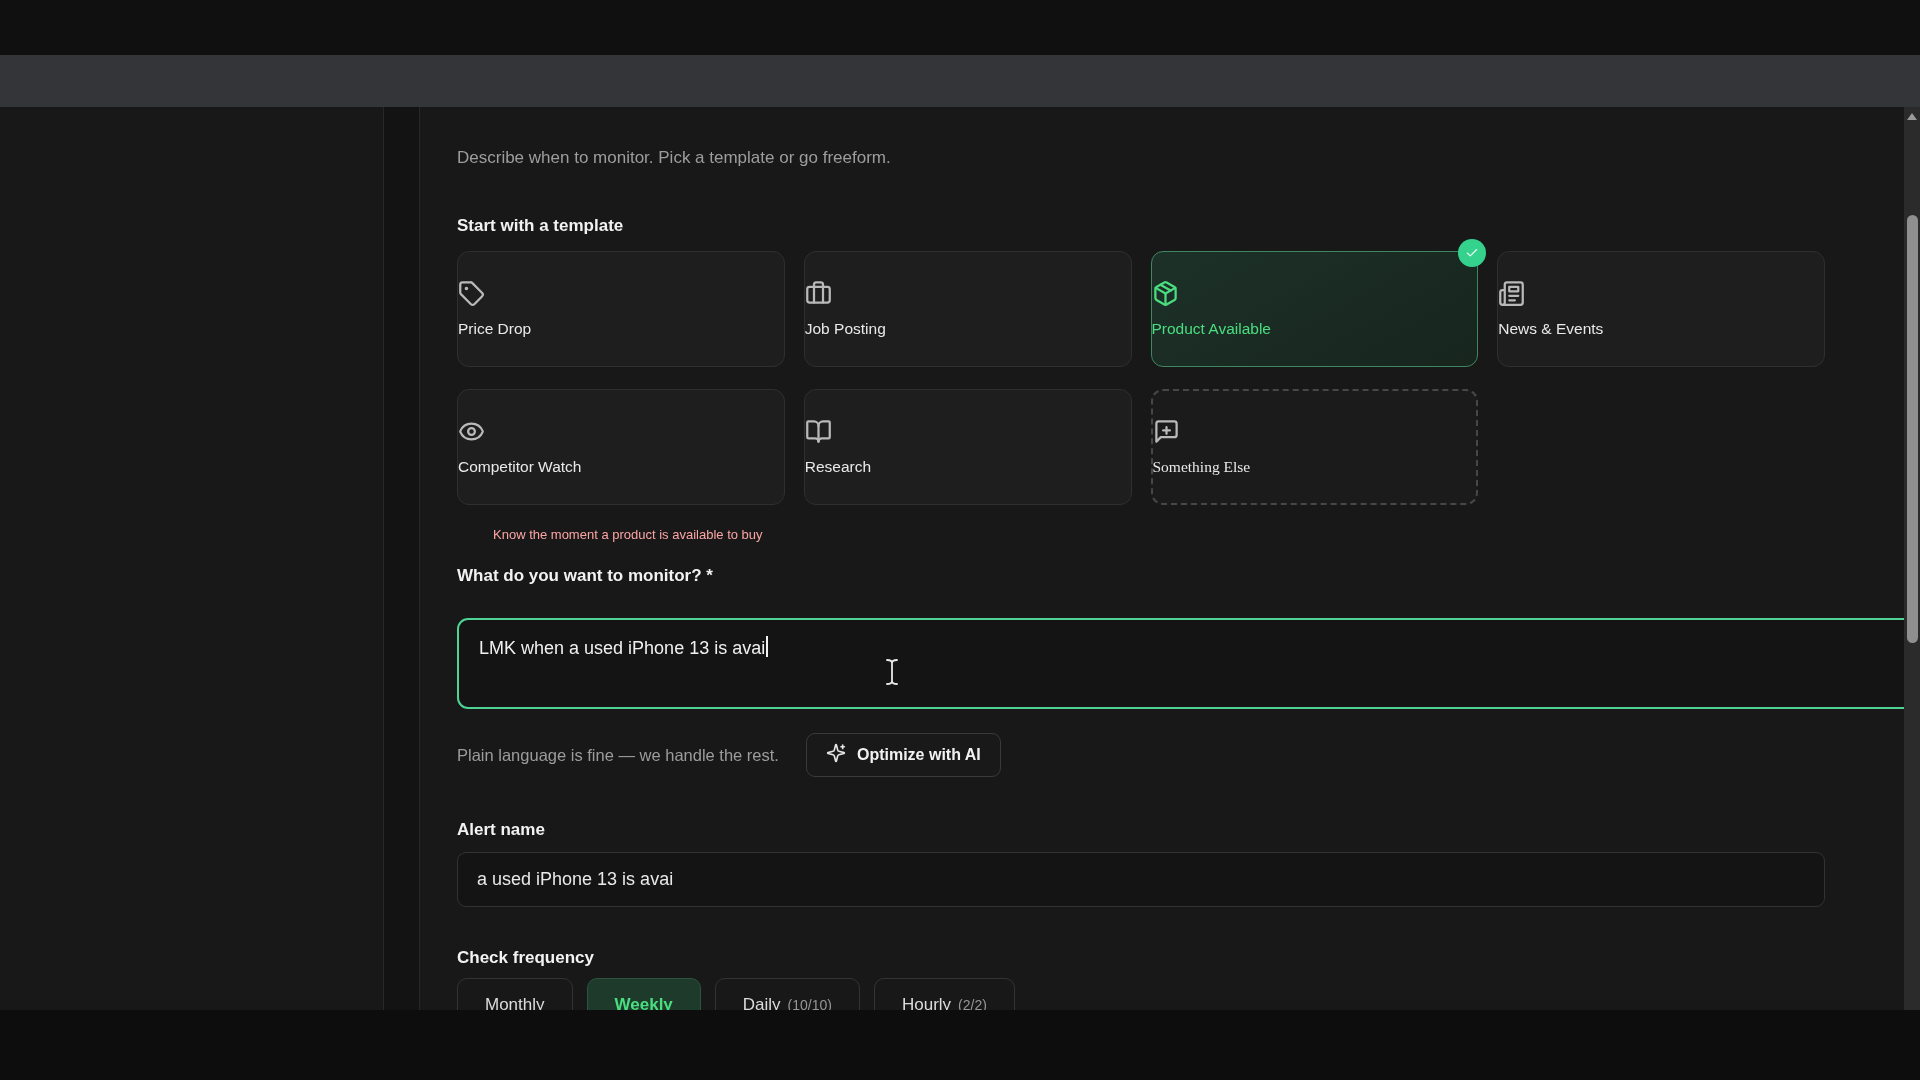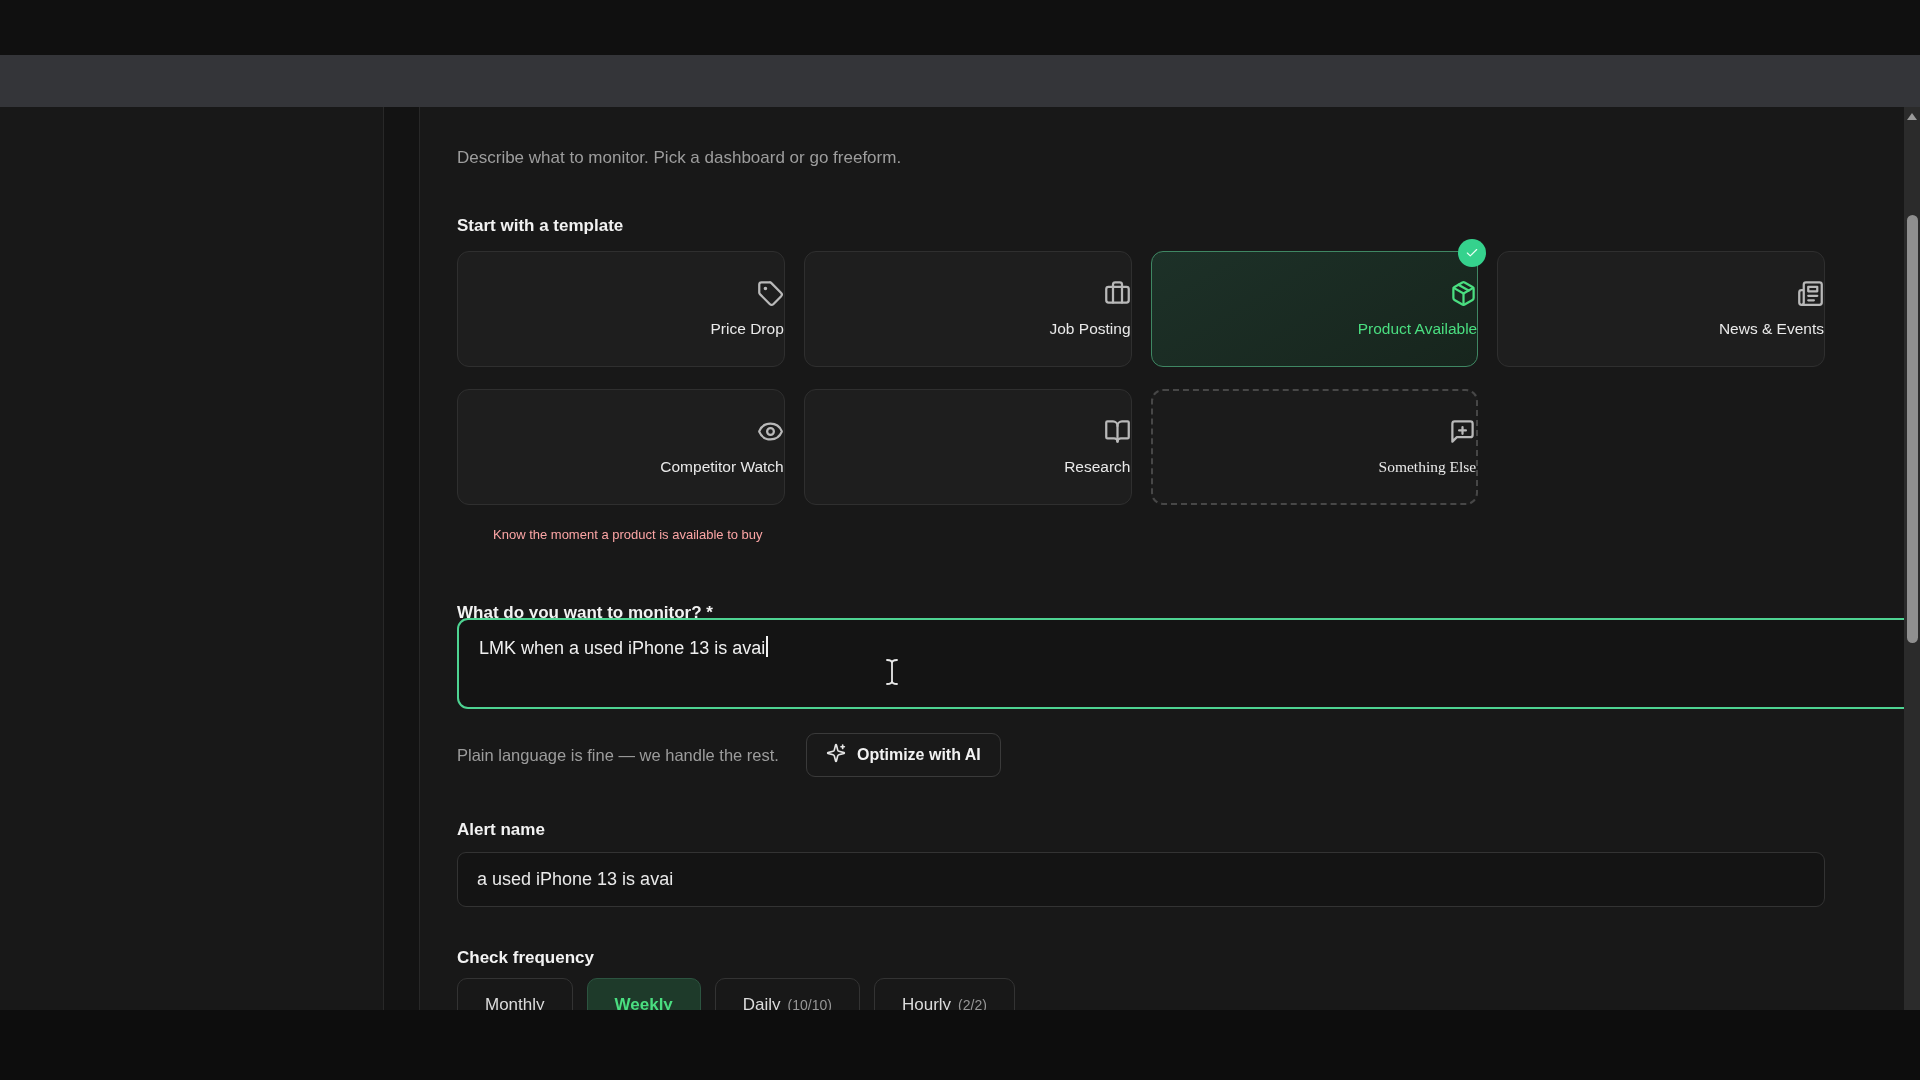--- a/index.html
+++ b/index.html
@@ -26,21 +26,21 @@
   .tb-sep { position:absolute; top:70px; width:2px; height:22px; background:#5a5b5e; border-radius:1px; }
   .avatar { position:absolute; left:1817px; top:65px; width:32px; height:32px; border-radius:50%; display:flex; align-items:center; justify-content:center; font-size:15px; font-weight:bold; color:#fff; }
 
   
   .content { position:absolute; left:0; top:107px; width:1920px; height:903px; background:#181818; overflow:hidden; }
   .side-strip { position:absolute; left:383px; top:0; width:37px; height:903px; background:#131313; border-left:1px solid #282828; border-right:1px solid #282828; }
   .intro { position:absolute; left:457px; top:41px; font-size:17px; color:#9d9d9d; }
   .section-heading { position:absolute; left:457px; font-size:17px; font-weight:bold; color:#f2f2f2; }
 
   .tpl-grid { position:absolute; left:457px; top:144px; width:1368px; display:grid; grid-template-columns:repeat(4,1fr); column-gap:19px; row-gap:22px; }
-  .tpl-card { height:116px; background:#1e1e1e; border:1px solid #2f2f2f; border-radius:12px; display:flex; flex-direction:column; align-items:flex-end; justify-content:center; gap:13px; position:relative; cursor:pointer; }
+  .tpl-card { height:116px; background:#1e1e1e; border:1px solid #2f2f2f; border-radius:12px; display:flex; flex-direction:column; align-items:flex-start; justify-content:center; gap:13px; position:relative; cursor:pointer; }
   .tpl-card .t-icon { width:27px; height:27px; color:#b9b9b9; }
   .tpl-card .t-icon svg { width:27px; height:27px; }
   .tpl-card .t-label { font-size:15.5px; font-weight:500; color:#e9e9e9; }
   .tpl-card.selected { background:linear-gradient(150deg, #1d3128 0%, #17251d 100%); border:1.5px solid #3f8763; }
   .tpl-card.selected .t-icon, .tpl-card.selected .t-label { color:#4ade80; }
   .tpl-card.dashed { background:#1b1b1b; border:2px dashed #474747;font-family:Liberation Serif, serif; }
   .sel-badge { position:absolute; top:-13px; right:-9px; width:28px; height:28px; border-radius:50%; background:#35d28d; display:flex; align-items:center; justify-content:center; color:#eafff4; }
   .sel-badge svg { width:14px; height:14px; }
 
   .tpl-caption { position:absolute; left:457px; top:420px; font-size:13px; color:#fca5a5;margin-left:36px; }
@@ -138,21 +138,21 @@
             <circle cx="12" cy="5.5" r="1.8"></circle>
             <circle cx="12" cy="12" r="1.8"></circle>
             <circle cx="12" cy="18.5" r="1.8"></circle>
           </svg></span>
     </div>
   </div>
 
   <div class="content">
     <div class="side-strip"></div>
 
-    <div class="intro">Describe what to monitor. Pick a dashboard or go freeform.</div>
+    <div class="intro">Describe when to monitor. Pick a template or go freeform.</div>
 
     <div class="section-heading" style="top:109px;">Start with a template</div>
 
     <div class="tpl-grid">
         <div class="tpl-card">
           <span class="t-icon"><svg class="lucide" viewBox="0 0 24 24" stroke-width="1.8">
               <path d="M12.59 2.59A2 2 0 0 0 11.17 2H4a2 2 0 0 0-2 2v7.17a2 2 0 0 0 .59 1.42l8.7 8.7a2.43 2.43 0 0 0 3.42 0l6.58-6.58a2.43 2.43 0 0 0 0-3.42z"></path>
               <circle cx="7.5" cy="7.5" r="0.6" fill="currentColor"></circle>
             </svg></span>
           <span class="t-label">Price Drop</span>
@@ -206,21 +206,21 @@
               <path d="M21 15a2 2 0 0 1-2 2H7l-4 4V5a2 2 0 0 1 2-2h14a2 2 0 0 1 2 2z"></path>
               <path d="M12 8v6"></path>
               <path d="M9 11h6"></path>
             </svg></span>
           <span class="t-label">Something Else</span>
         </div>
       </div>
 
     <div class="tpl-caption">Know the moment a product is available to buy</div>
 
-    <div class="field-label" style="top:496px;text-align:center;">What do you want to monitor? *</div>
+    <div class="field-label" style="top:459px;text-align:center;">What do you want to monitor? *</div>
 
     <div class="textarea-box">
       <span>LMK when a used iPhone 13 is avai</span><span class="caret"></span>
       <svg class="resize-grip" viewBox="0 0 12 12">
           <path d="M1 11 L11 1 M6 11 L11 6" stroke="#8a8a8a" stroke-width="1.4" fill="none"></path>
         </svg>
     </div>
 
     <div class="helper-row">
       <span class="helper-text">Plain language is fine — we handle the rest.</span>

